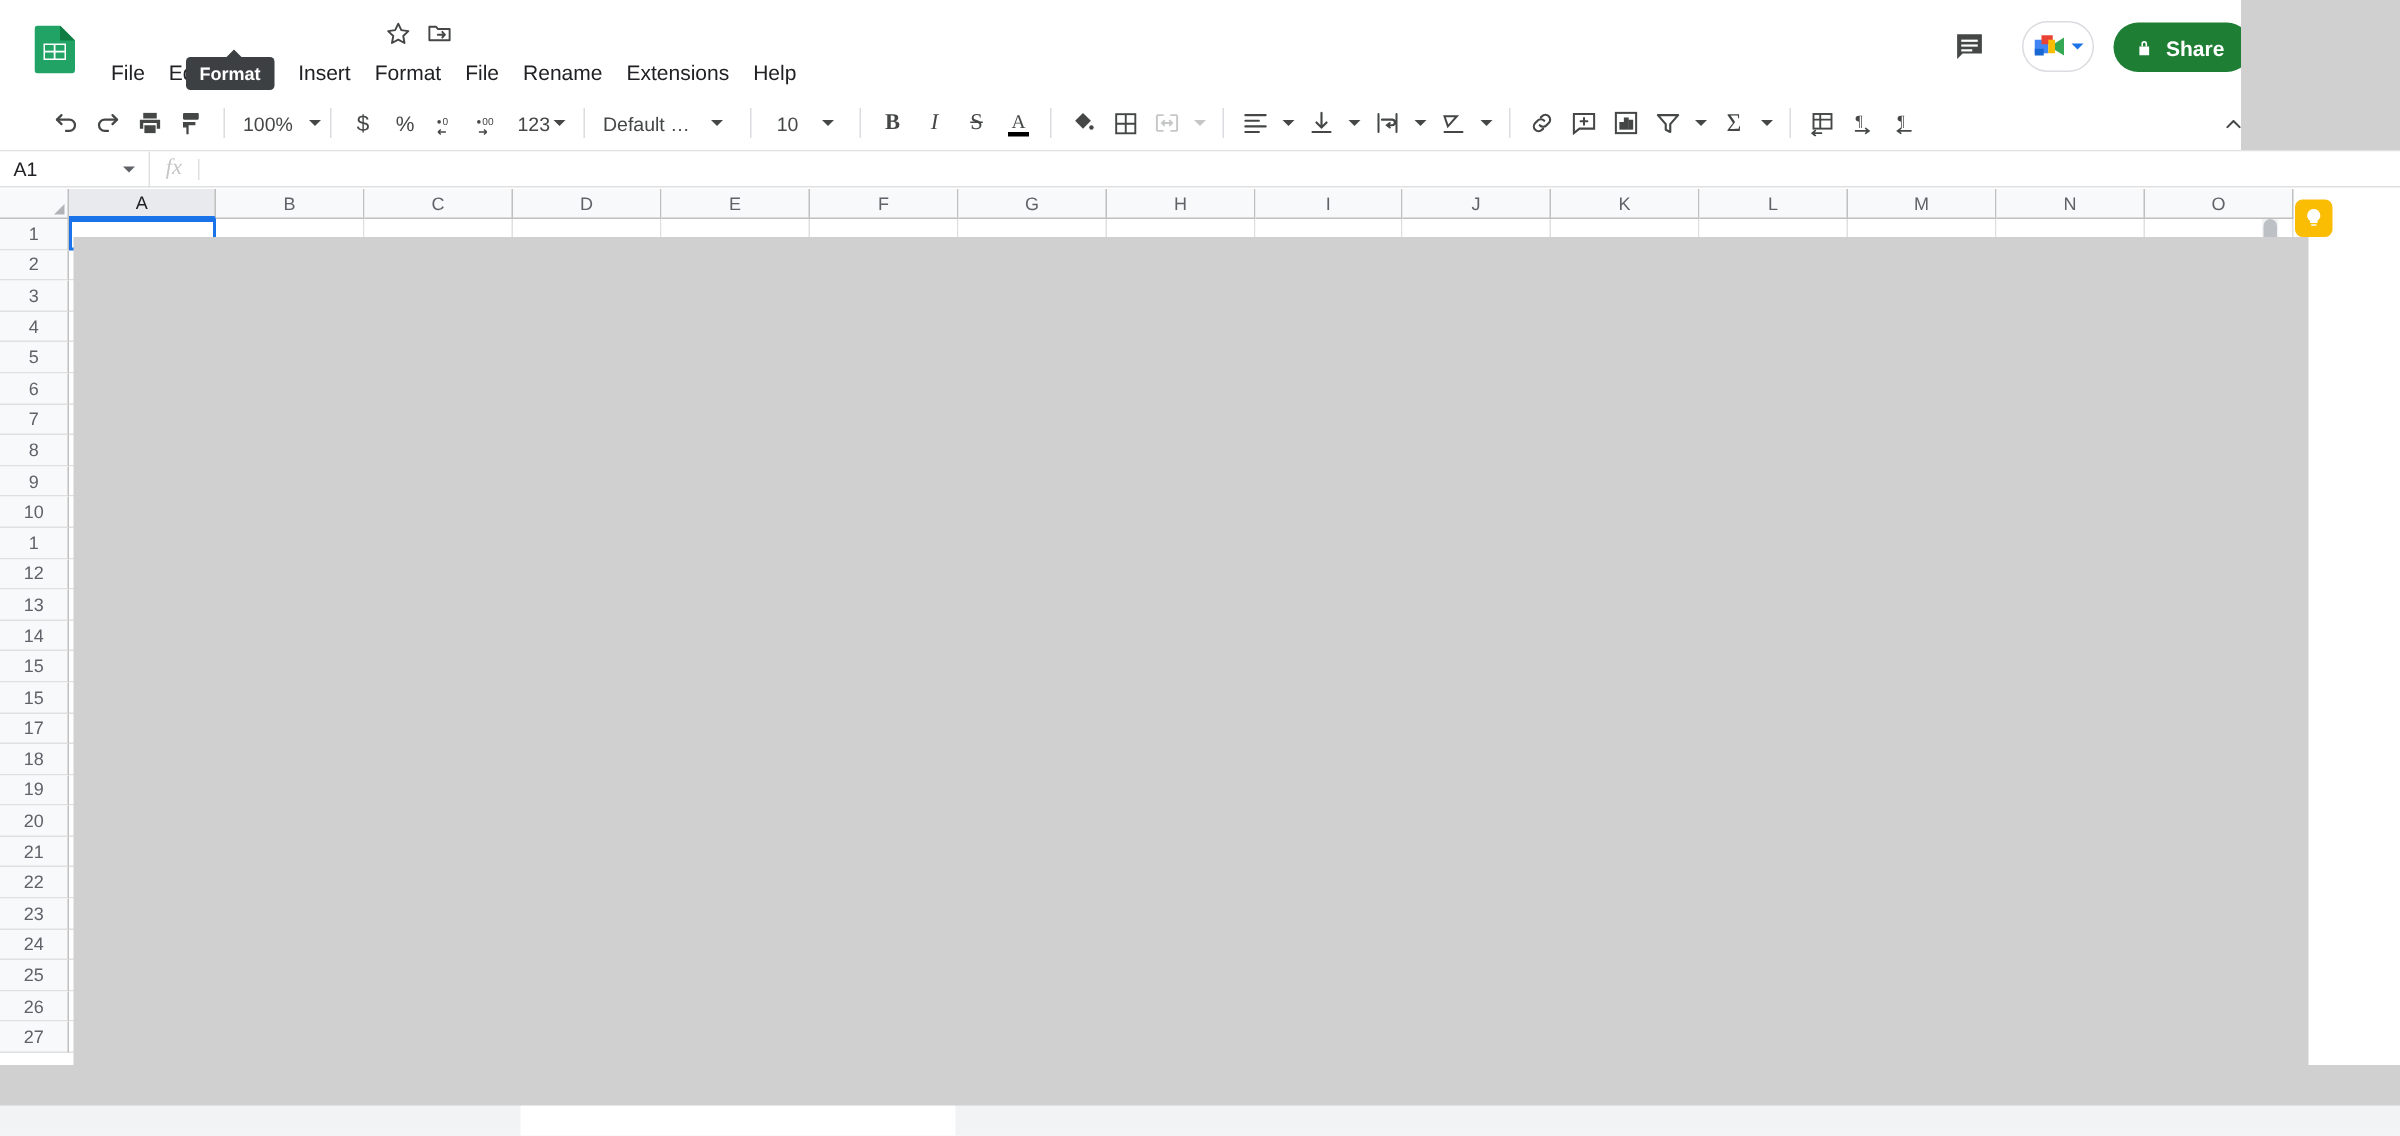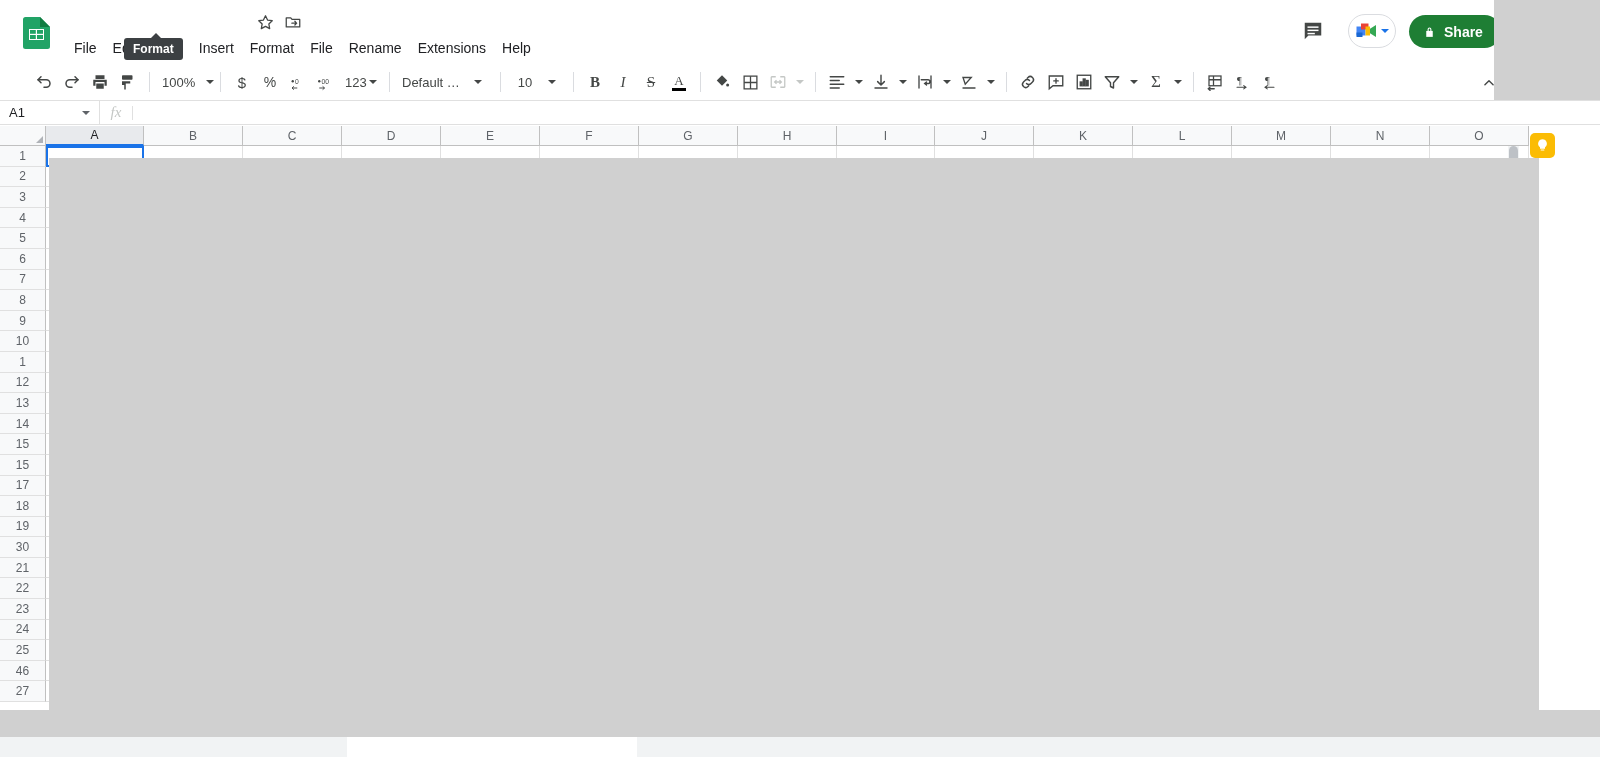--- a/index.html
+++ b/index.html
@@ -460,27 +460,27 @@
         <div class="rowhead">10</div>
         <div class="rowhead">1</div>
         <div class="rowhead">12</div>
         <div class="rowhead">13</div>
         <div class="rowhead">14</div>
         <div class="rowhead">15</div>
         <div class="rowhead">15</div>
         <div class="rowhead">17</div>
         <div class="rowhead">18</div>
         <div class="rowhead">19</div>
-        <div class="rowhead">30</div>
+        <div class="rowhead">20</div>
         <div class="rowhead">21</div>
         <div class="rowhead">22</div>
         <div class="rowhead">23</div>
         <div class="rowhead">24</div>
         <div class="rowhead">25</div>
-        <div class="rowhead">46</div>
+        <div class="rowhead">26</div>
         <div class="rowhead">27</div>
       </div>
     <div class="cells" id="cells">
         <div class="cell-row">
           <div class="cell" style="width: 98px;"></div>
           <div class="cell" style="width: 99px;"></div>
           <div class="cell" style="width: 99px;"></div>
           <div class="cell" style="width: 99px;"></div>
           <div class="cell" style="width: 99px;"></div>
           <div class="cell" style="width: 99px;"></div>

